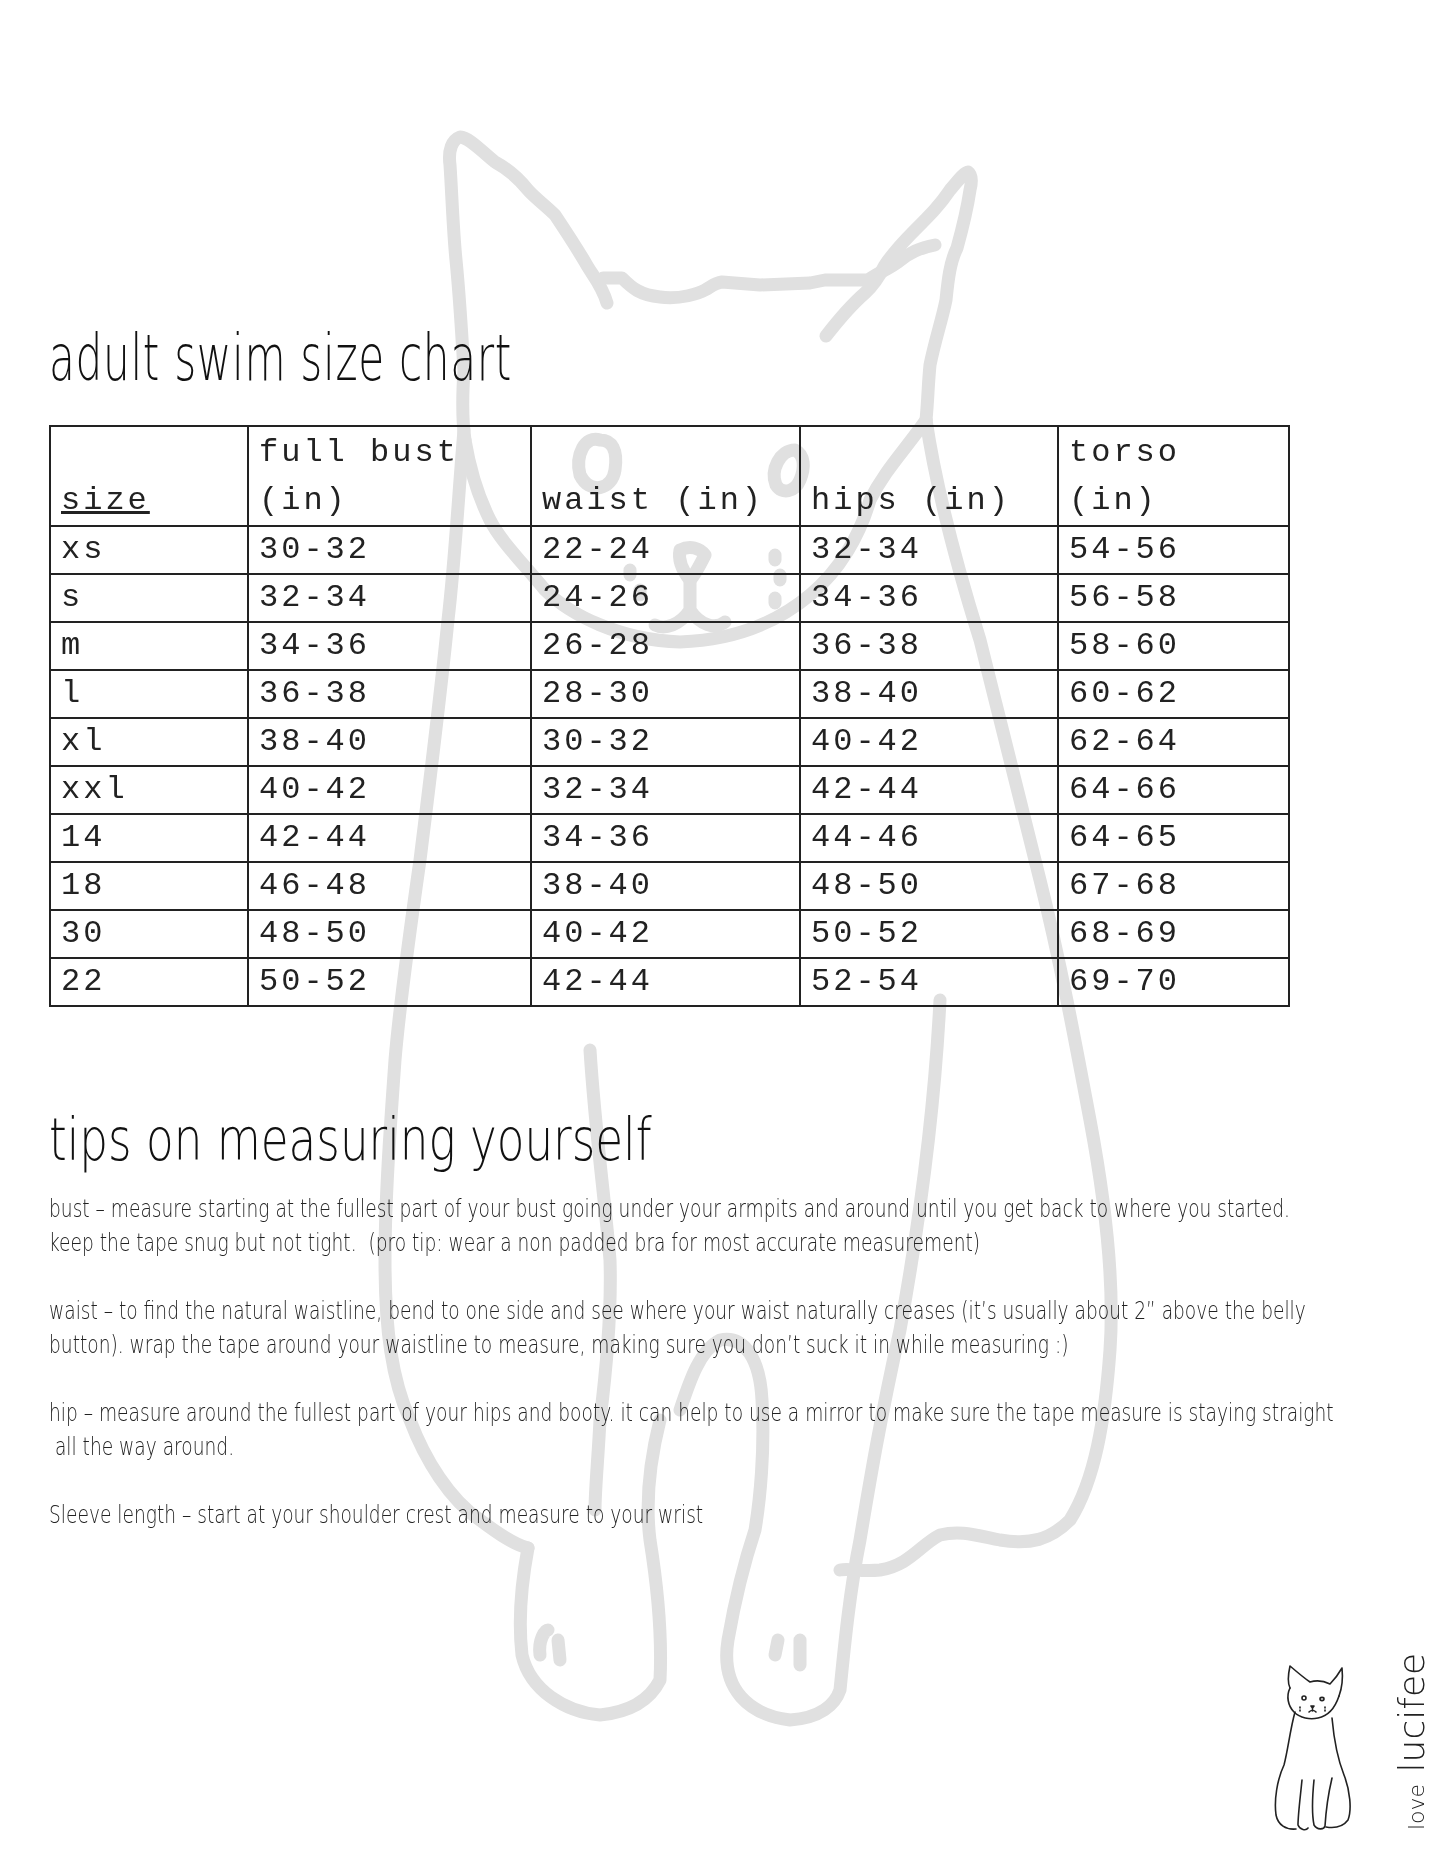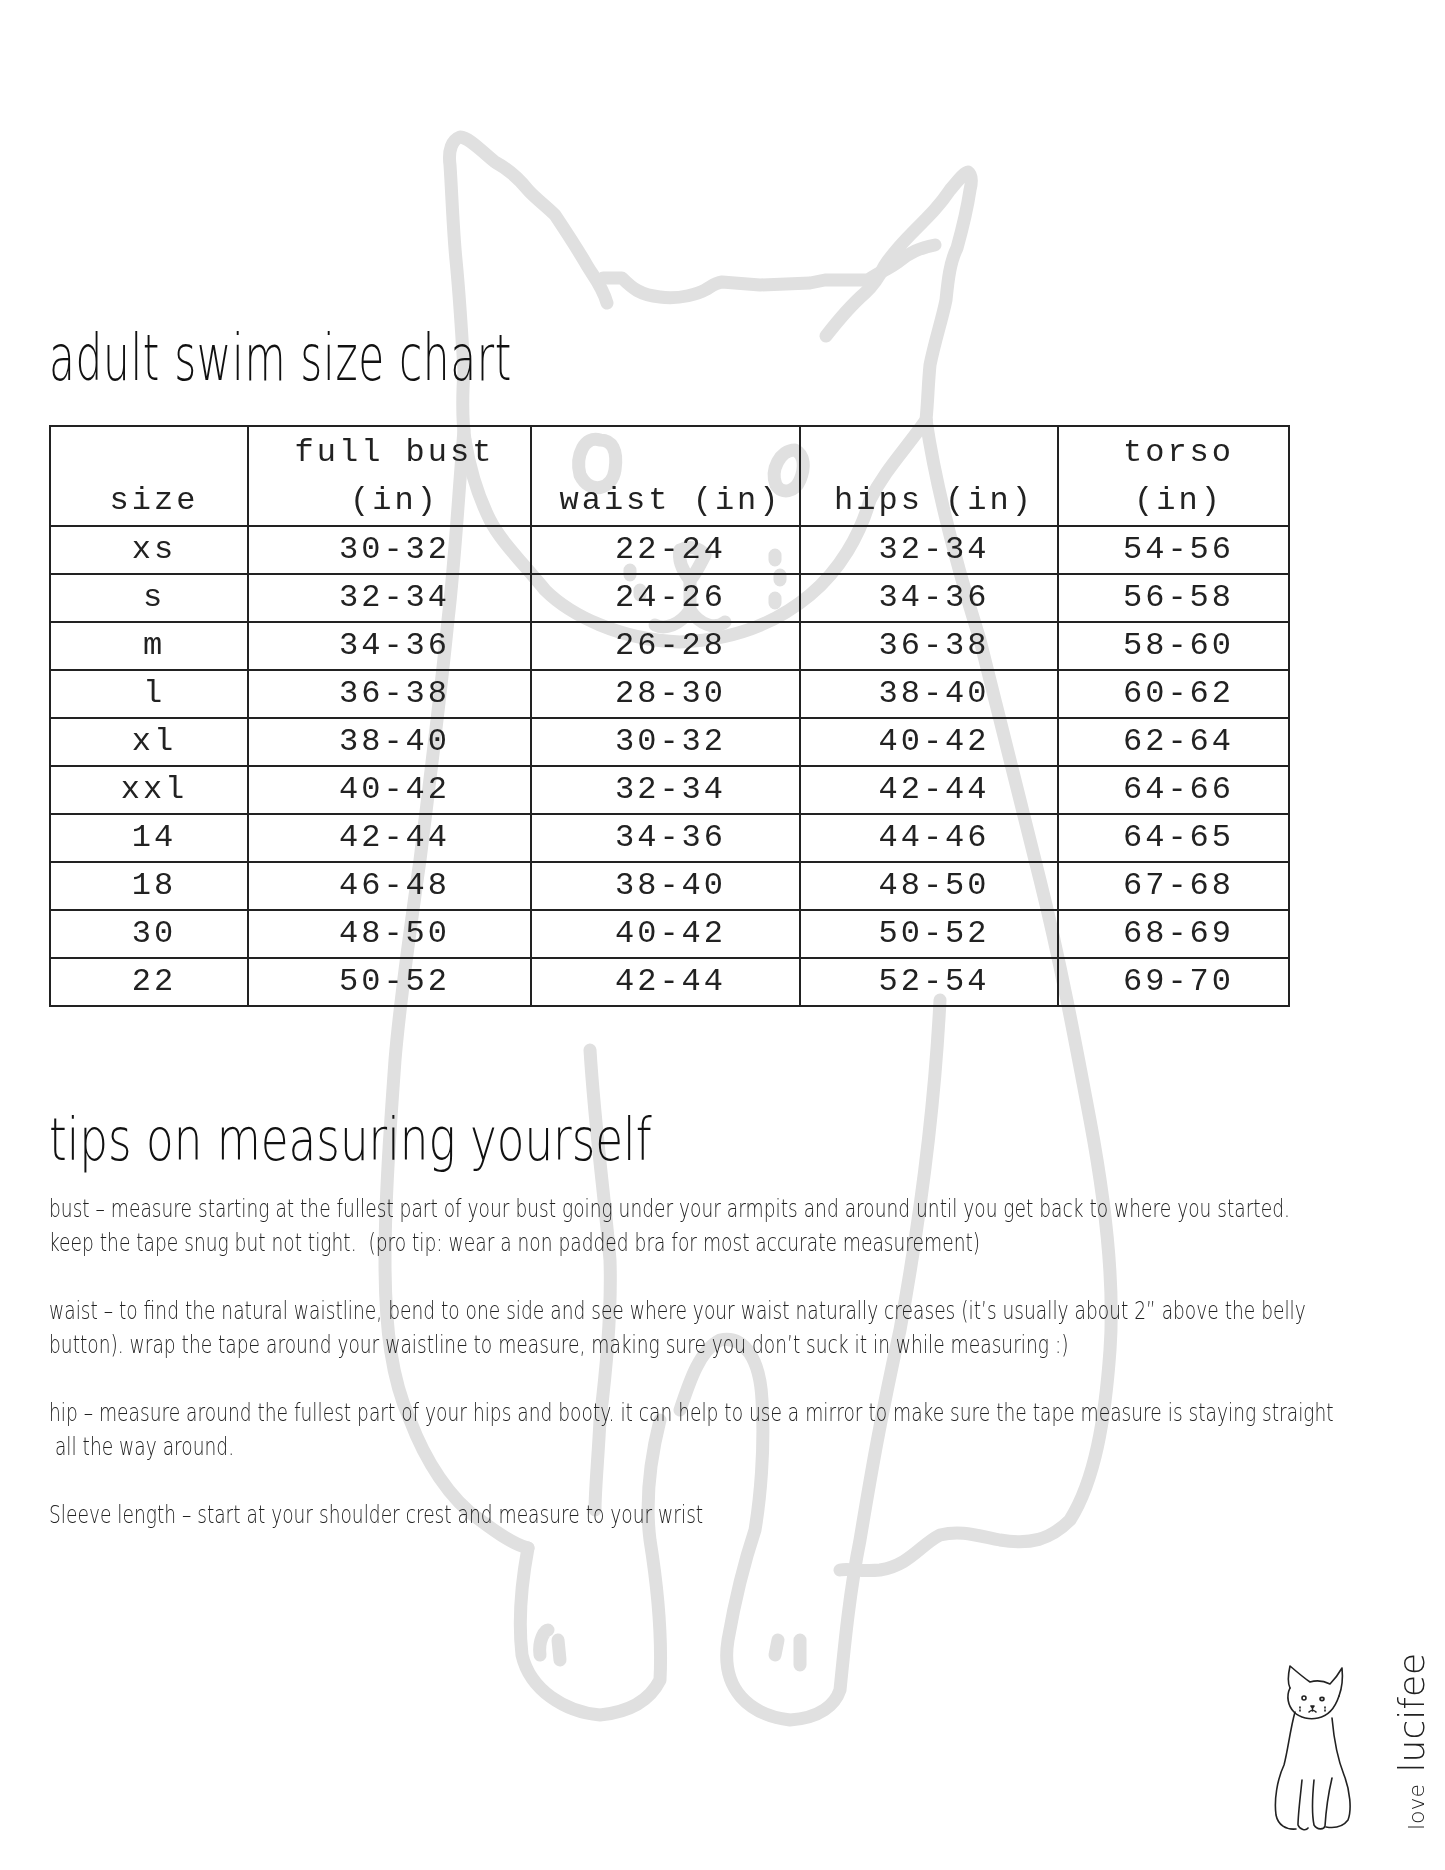--- a/index.html
+++ b/index.html
@@ -10,26 +10,26 @@
     font-family: "DejaVu Sans", sans-serif; font-weight: 300;
     font-size: 64px; line-height: 80px; white-space: nowrap;
     transform-origin: 0 0; transform: scaleX(0.66); letter-spacing: 1px; color: #111;
   }
   table.sizes {
     position: absolute; left: 49px; top: 425px;
     border-collapse: collapse; width: 1241px;
     font-family: "Liberation Mono", monospace; font-size: 32px; color: #222;
   }
   table.sizes td, table.sizes th {
-    border: 2px solid #222; padding: 0 0 0 10px; text-align: center; font-weight: normal;
+    border: 2px solid #222; padding: 0 0 0 10px; text-align: left; font-weight: normal;
     vertical-align: bottom; letter-spacing: 3px; background: transparent;
   }
   table.sizes thead th { height: 98px; line-height: 48px; padding-bottom: 0; }
   table.sizes tbody td { height: 46px; line-height: 46px; margin-top: 16px; }
-  .col1 { width: 186px; } .col2 { width: 271px; } .col3 { width: 257px; } .col4 { width: 246px; } .col5 { width: 219px; margin-left: 20px; }
+  .col1 { width: 186px; text-decoration: underline; } .col2 { width: 271px; } .col3 { width: 257px; } .col4 { width: 246px; } .col5 { width: 219px; margin-left: 20px; }
   .tips-title {
     position: absolute; left: 49px; top: 1105px;
     font-family: "DejaVu Sans", sans-serif; font-weight: 300;
     font-size: 58px; line-height: 70px; white-space: nowrap;
     transform-origin: 0 0; transform: scaleX(0.78); color: #111;
   }
   .tips { position: absolute; left: 49px; top: 1192px; width: 1800px; transform-origin: 0 0; transform: scaleX(0.745); }
   .tip { font-family: "DejaVu Sans", sans-serif; font-weight: 300; font-size: 25px; line-height: 34px; color: #222; margin: 0 0 34px 0; white-space: pre; }
   .logo { position: absolute; left: 1262px; top: 1660px; width: 140px; height: 175px; }
   .logo-text {

